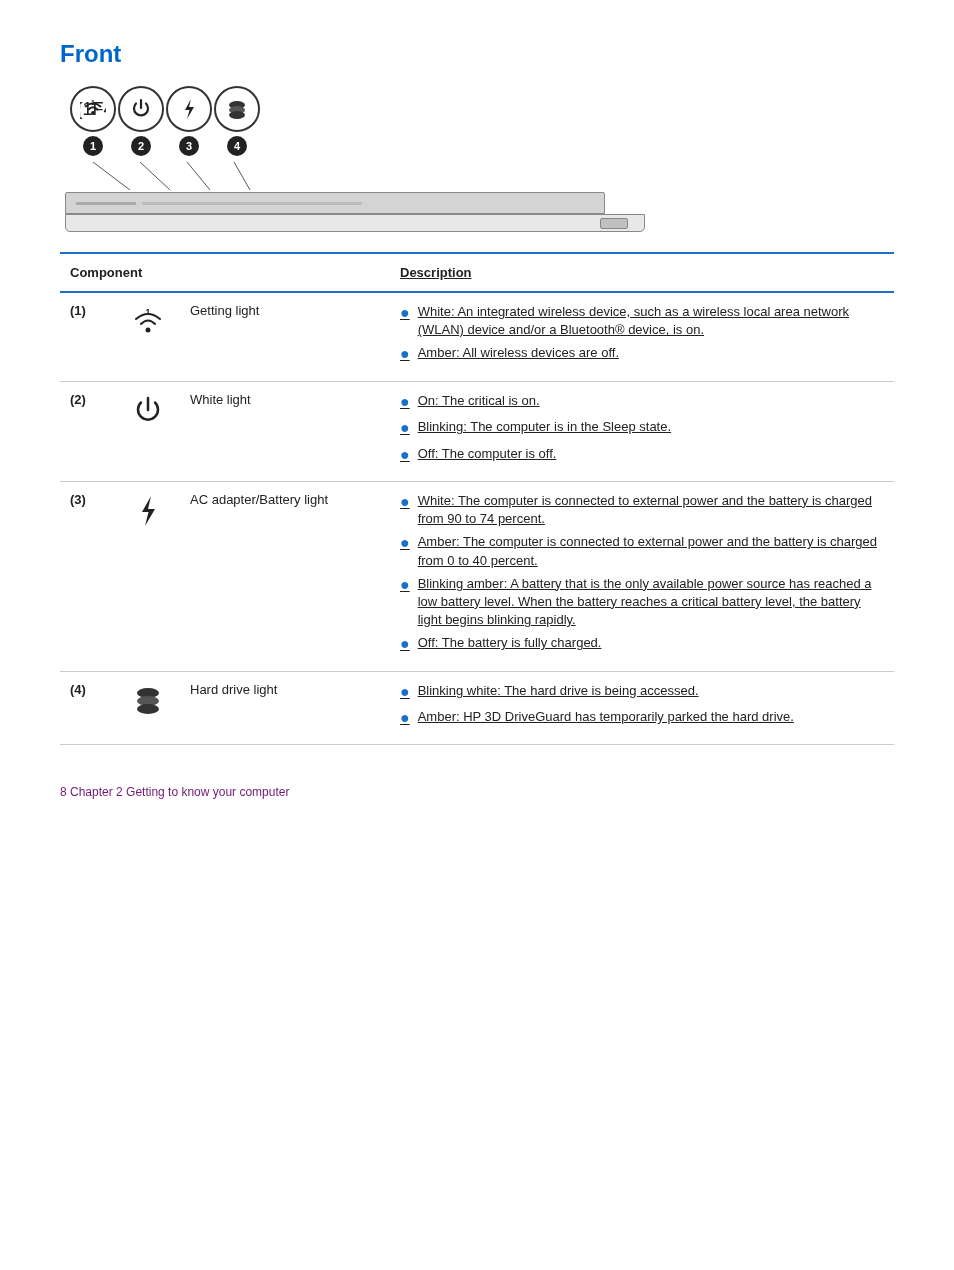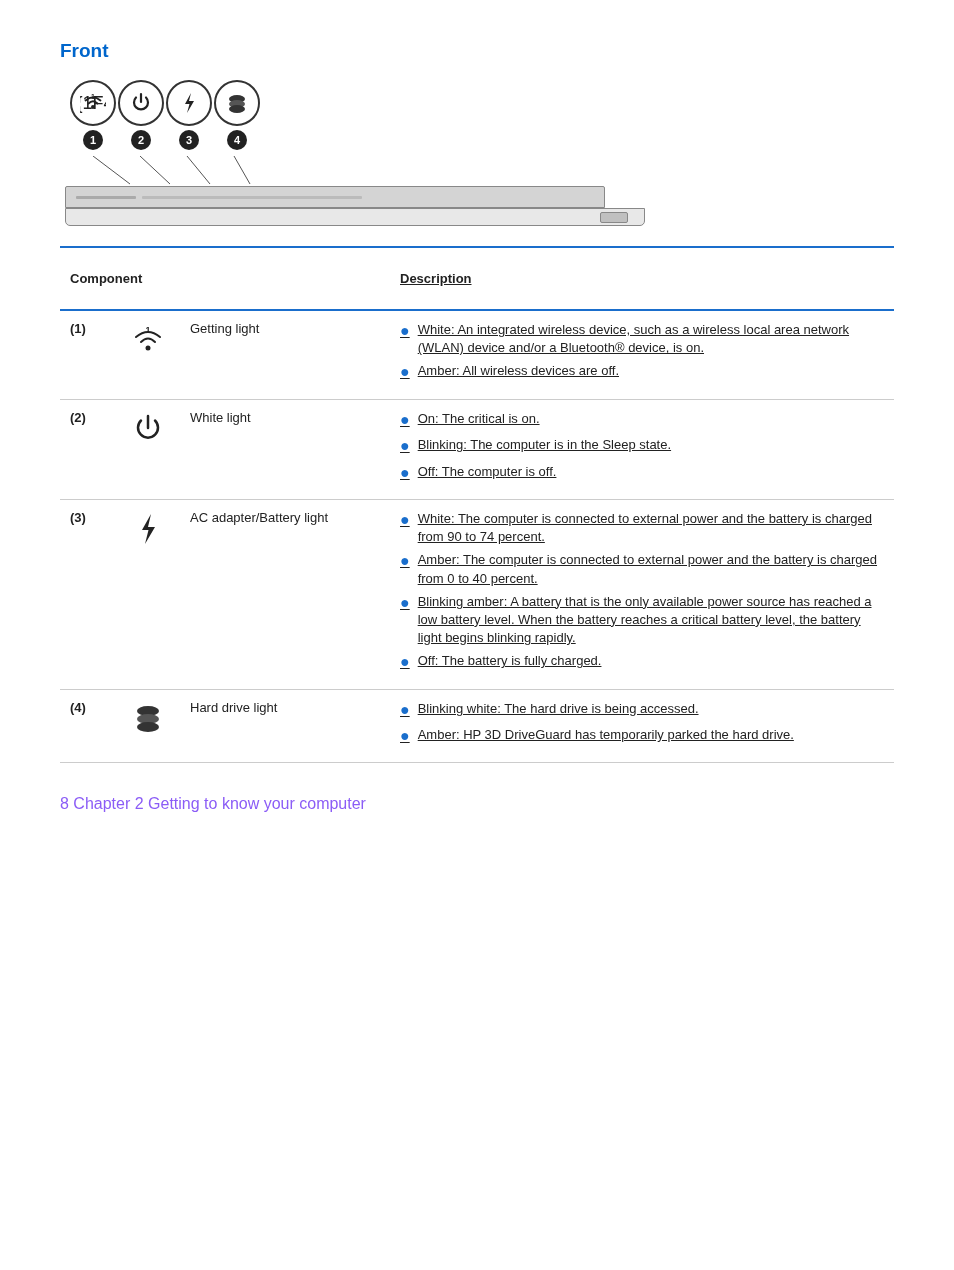--- a/index.html
+++ b/index.html
@@ -7,21 +7,21 @@
       font-family: Arial, Helvetica, sans-serif;
       font-size: 13px;
       background: #ffffff;
       color: #222;
       width: 954px;
       min-height: 1270px;
       padding: 40px 60px 40px 60px;
     }
     h1 {
       color: #0066cc;
-      font-size: 19px;
+      font-size: 24px;
       font-weight: bold;
       margin-bottom: 18px;
     }
     .diagram-area {
       margin-bottom: 20px;
     }
     .icons-row {
       display: flex;
       align-items: center;
       gap: 2px;
@@ -67,21 +67,21 @@
       width: 100%;
       border-collapse: collapse;
       margin-top: 10px;
     }
     thead tr {
       border-top: 2px solid #1a6ecc;
       border-bottom: 2px solid #1a6ecc;
     }
     thead th {
       text-align: left;
-      padding: 23px 10px;
+      padding: 11px 10px;
       font-weight: bold;
       font-size: 13px;
     }
     tbody tr {
       border-bottom: 1px solid #ccc;
       vertical-align: top;
     }
     tbody td {
       padding: 10px 10px;
       vertical-align: top;
@@ -109,23 +109,23 @@
       line-height: 1.4;
     }
     ul.desc-list li .bullet {
       color: #1a6ecc;
       font-size: 16px;
       margin-right: 8px;
       margin-top: -1px;
       flex-shrink: 0;
     }
     .footer-text {
-      margin-top: 32px;
-      font-size: 16px;
-      color: #8b5cf6;
+      margin-top: 40px;
+      font-size: 12px;
+      color: #701a75;
     }
     
     .laptop-wrap {
       margin-left: 5px;
       margin-top: 2px;
     }
   </style>
 </head>
 <body>
 

